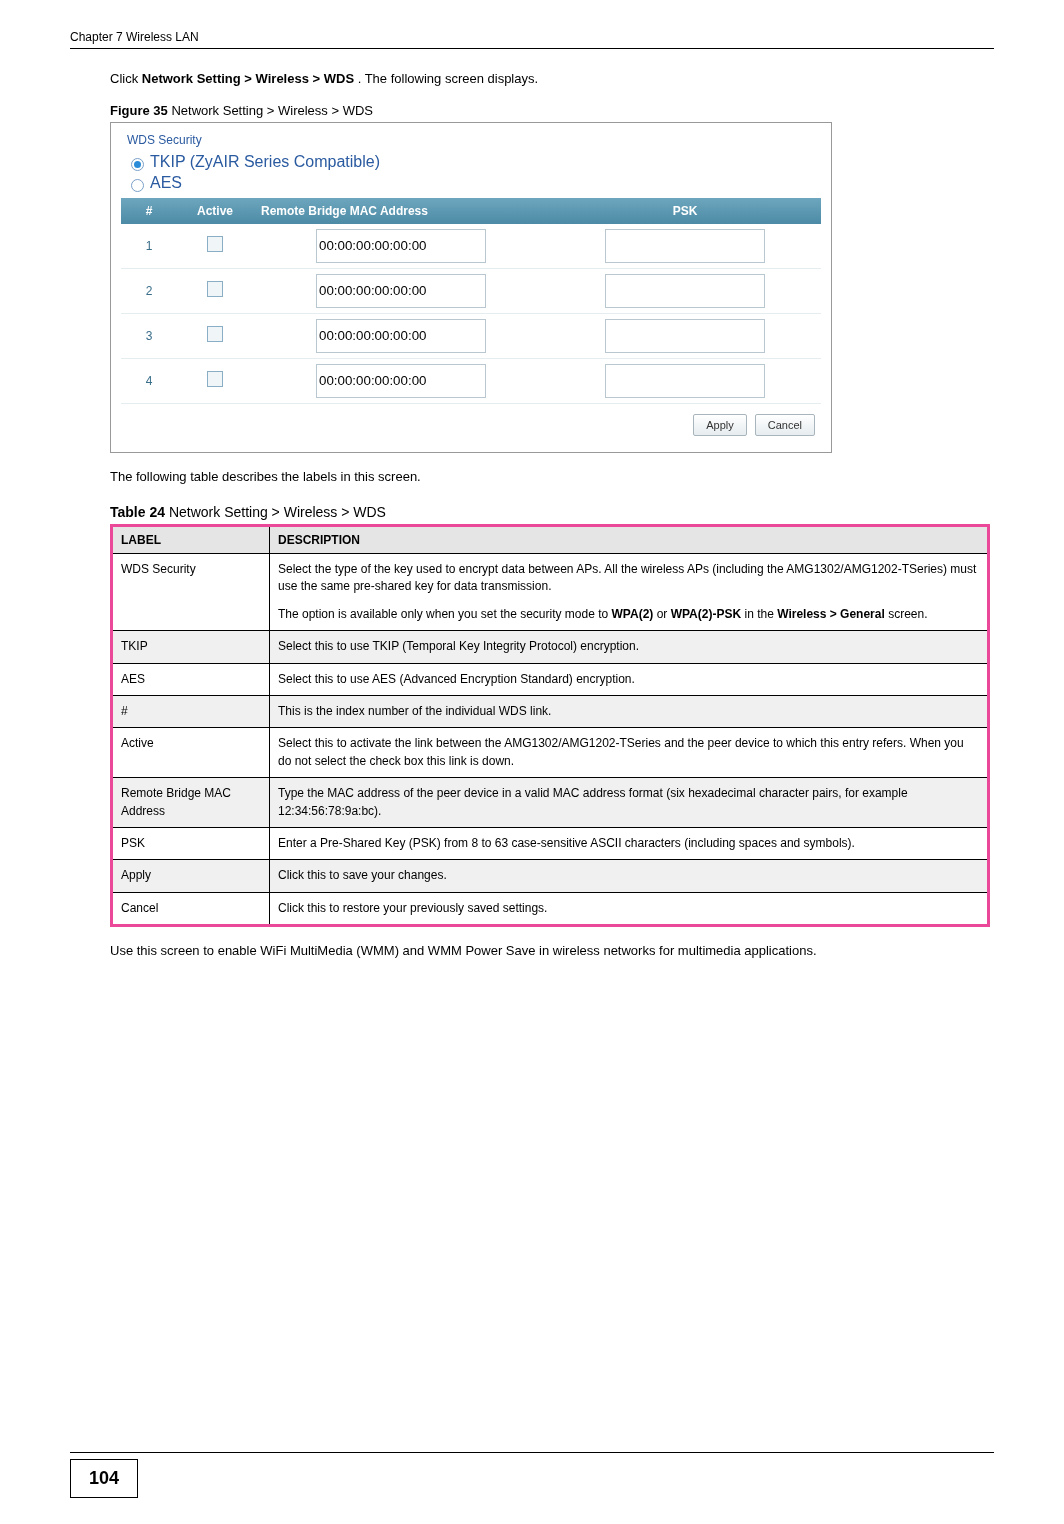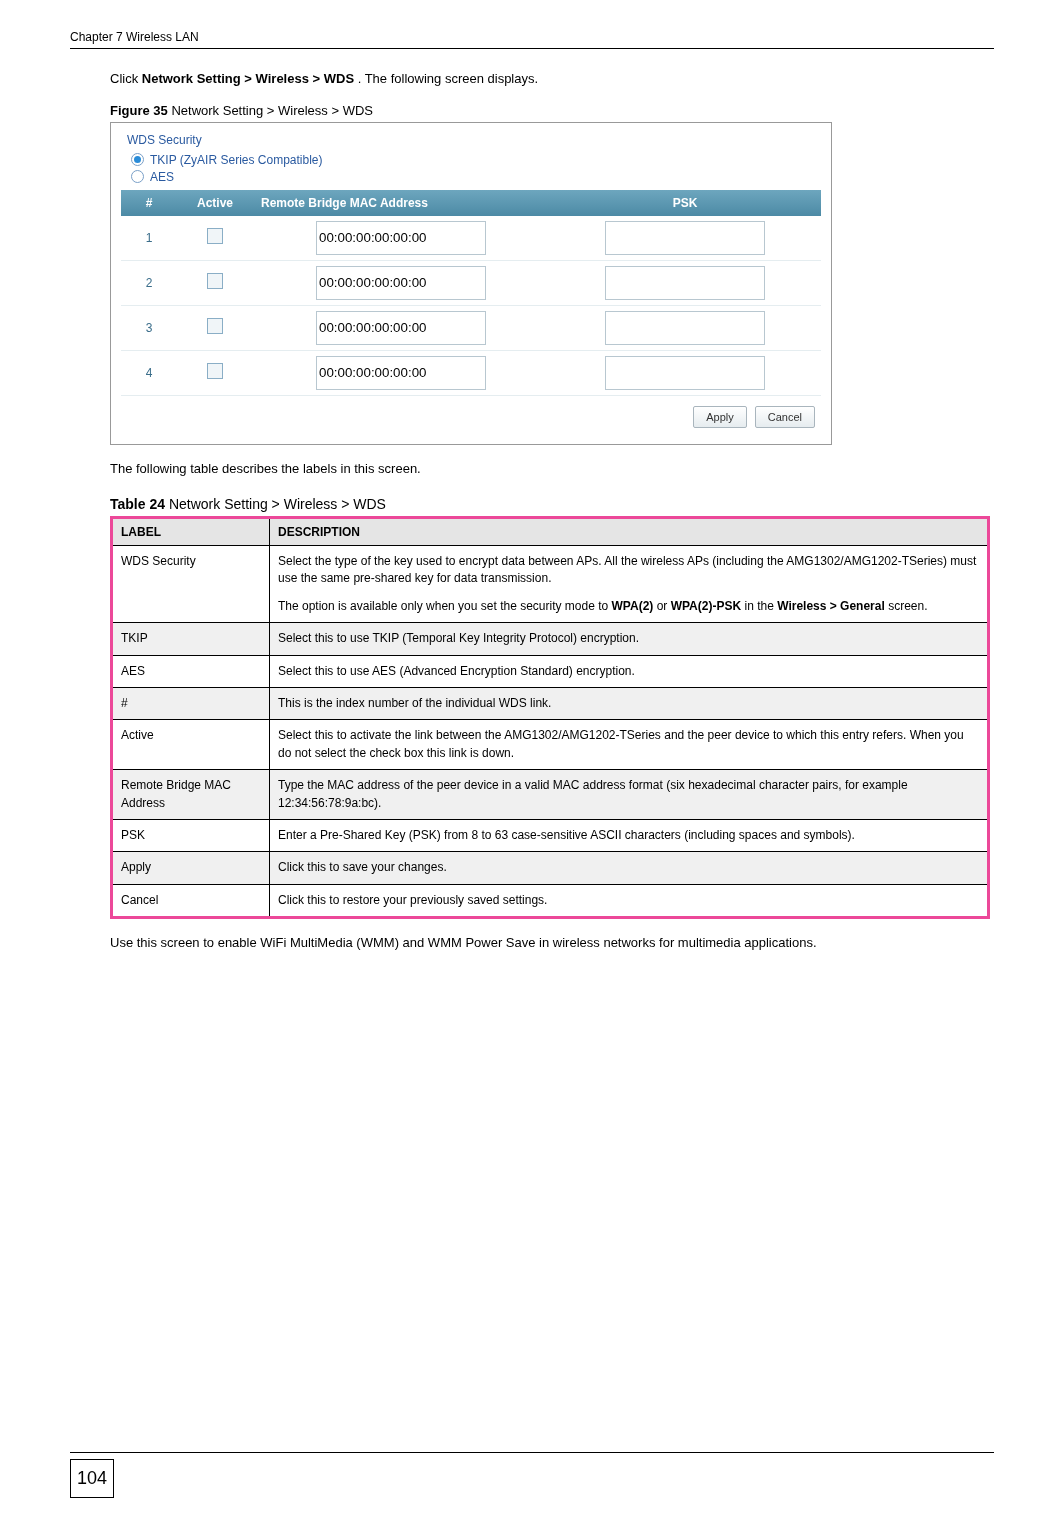--- a/index.html
+++ b/index.html
@@ -6,21 +6,21 @@
 .page{width:1064px;height:1524px;margin:0 auto;position:relative;box-sizing:border-box;padding:30px 70px 20px 70px}
 .chapter-header{font-size:12px;margin-bottom:4px}
 .top-rule{border:none;border-top:1px solid #000;margin:0 0 20px 0}
 .note{margin:18px 0 18px 40px;font-size:14px;line-height:1.45}
 .body-text{margin:14px 0 14px 40px;line-height:1.5}
 .fig-caption{margin:2px 0 4px 40px;font-size:13px}
 .fig-caption b{font-weight:bold}
 .screenshot{margin:0 0 14px 40px;width:720px;border:1px solid #999;background:#fff}
 .ss-inner{padding:8px 10px 10px 10px}
 .ss-title{color:#2a5aa0;font-size:12px;margin:2px 0 6px 6px}
-.radio-row{display:flex;align-items:flex-start;gap:6px;color:#2a5aa0;font-size:12px;margin:2px 0 3px 10px}
+.radio-row{display:flex;align-items:flex-end;gap:6px;color:#2a5aa0;font-size:16px;margin:2px 0 3px 10px}
 .radio-dot{width:11px;height:11px;border:1px solid #7aa0c8;border-radius:50%;display:inline-block;background:#fff;position:relative}
 .radio-dot.selected::after{content:"";position:absolute;top:2px;left:2px;width:7px;height:7px;border-radius:50%;background:#2a8cd8}
 .ss-table{width:100%;border-collapse:collapse;margin-top:6px}
 .ss-th{background:linear-gradient(#6da6be,#4c8aa5);color:#fff;font-size:12px;font-weight:bold;padding:6px 8px;text-align:center}
 .ss-th.left{text-align:left}
 .ss-td{padding:5px 8px;border-bottom:1px solid #e5edf0;font-size:12px;text-align:center;color:#3a6d8a}
 .ss-checkbox{width:14px;height:14px;border:1px solid #8aaec6;background:#f0f5f8;display:inline-block}
 .ss-input{border:1px solid #b8c7d0;background:#fff;height:34px;width:150px;box-sizing:border-box}
 .ss-input.mac{width:170px}
 .ss-input.wide{width:160px}
@@ -28,21 +28,21 @@
 .ss-btn{border:1px solid #a9b5bd;background:linear-gradient(#fff,#e6ecef);color:#333;font-size:11px;padding:4px 12px;border-radius:2px}
 .data-table{margin:4px 0 0 40px;width:880px;border:3px solid #ec4899;border-collapse:collapse;font-size:12px}
 .data-table th{background:#e5e5e5;border:1px solid #000;padding:6px 8px;text-align:left;font-weight:bold}
 .data-table td{border:1px solid #000;padding:7px 8px;vertical-align:top;line-height:1.45}
 .data-table tr.shaded td{background:#f0f0f0}
 .table-caption{margin:18px 0 2px 40px;font-size:14px}
 .section-heading{margin:44px 0 16px 0;font-size:28px;font-weight:bold;font-family:Arial,Helvetica,sans-serif}
 .footer{position:absolute;bottom:26px;left:70px;right:70px}
 .footer-rule{border:none;border-top:1px solid #000;margin:0 0 6px 0}
 .footer-row{display:flex;align-items:center}
-.page-num-box{border:1px solid #000;padding:8px 6px;font-size:18px;font-weight:normal;margin-right:12px}
+.page-num-box{border:1px solid #000;padding:8px 18px;font-size:18px;font-weight:bold;margin-right:12px}
 .footer-text{flex:1;text-align:right;font-size:12px;margin-top:4px}
 .bold{font-weight:bold}
 .desc-para{margin:0 0 10px 0}
 </style>
 </head>
 <body>
 <div class="page">
 <div class="chapter-header">Chapter 7 Wireless LAN</div>
 <hr class="top-rule">
 <div class="body-text">

